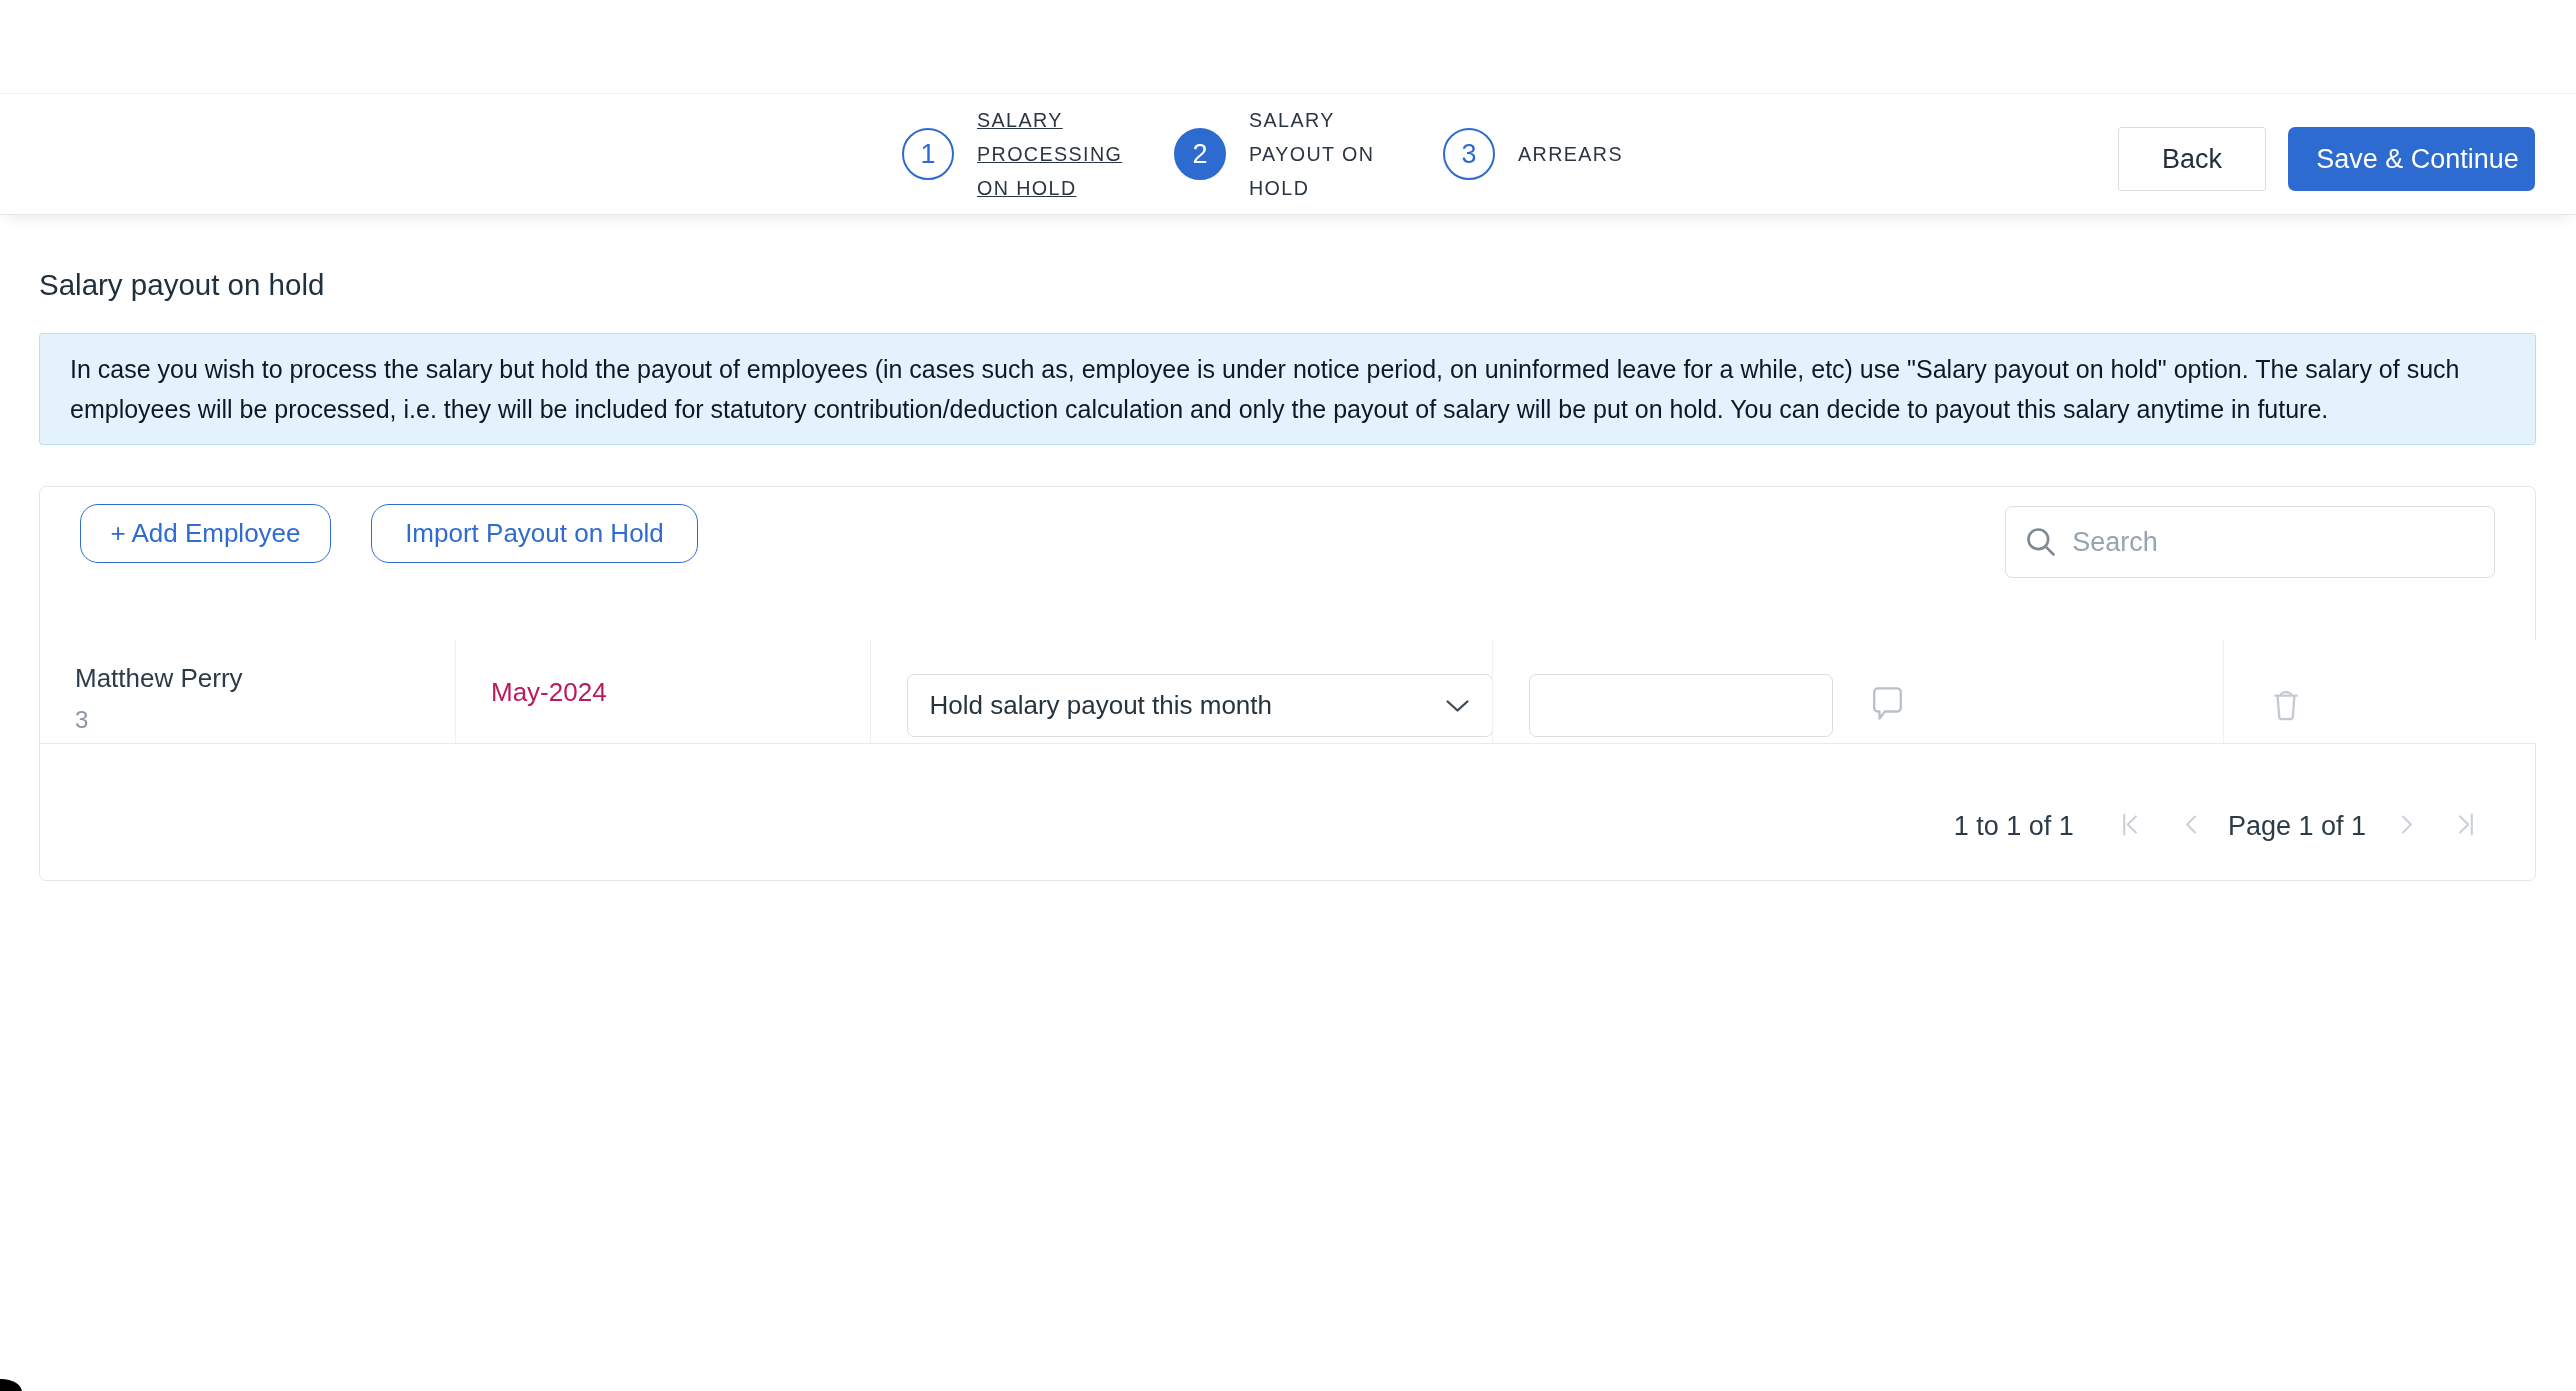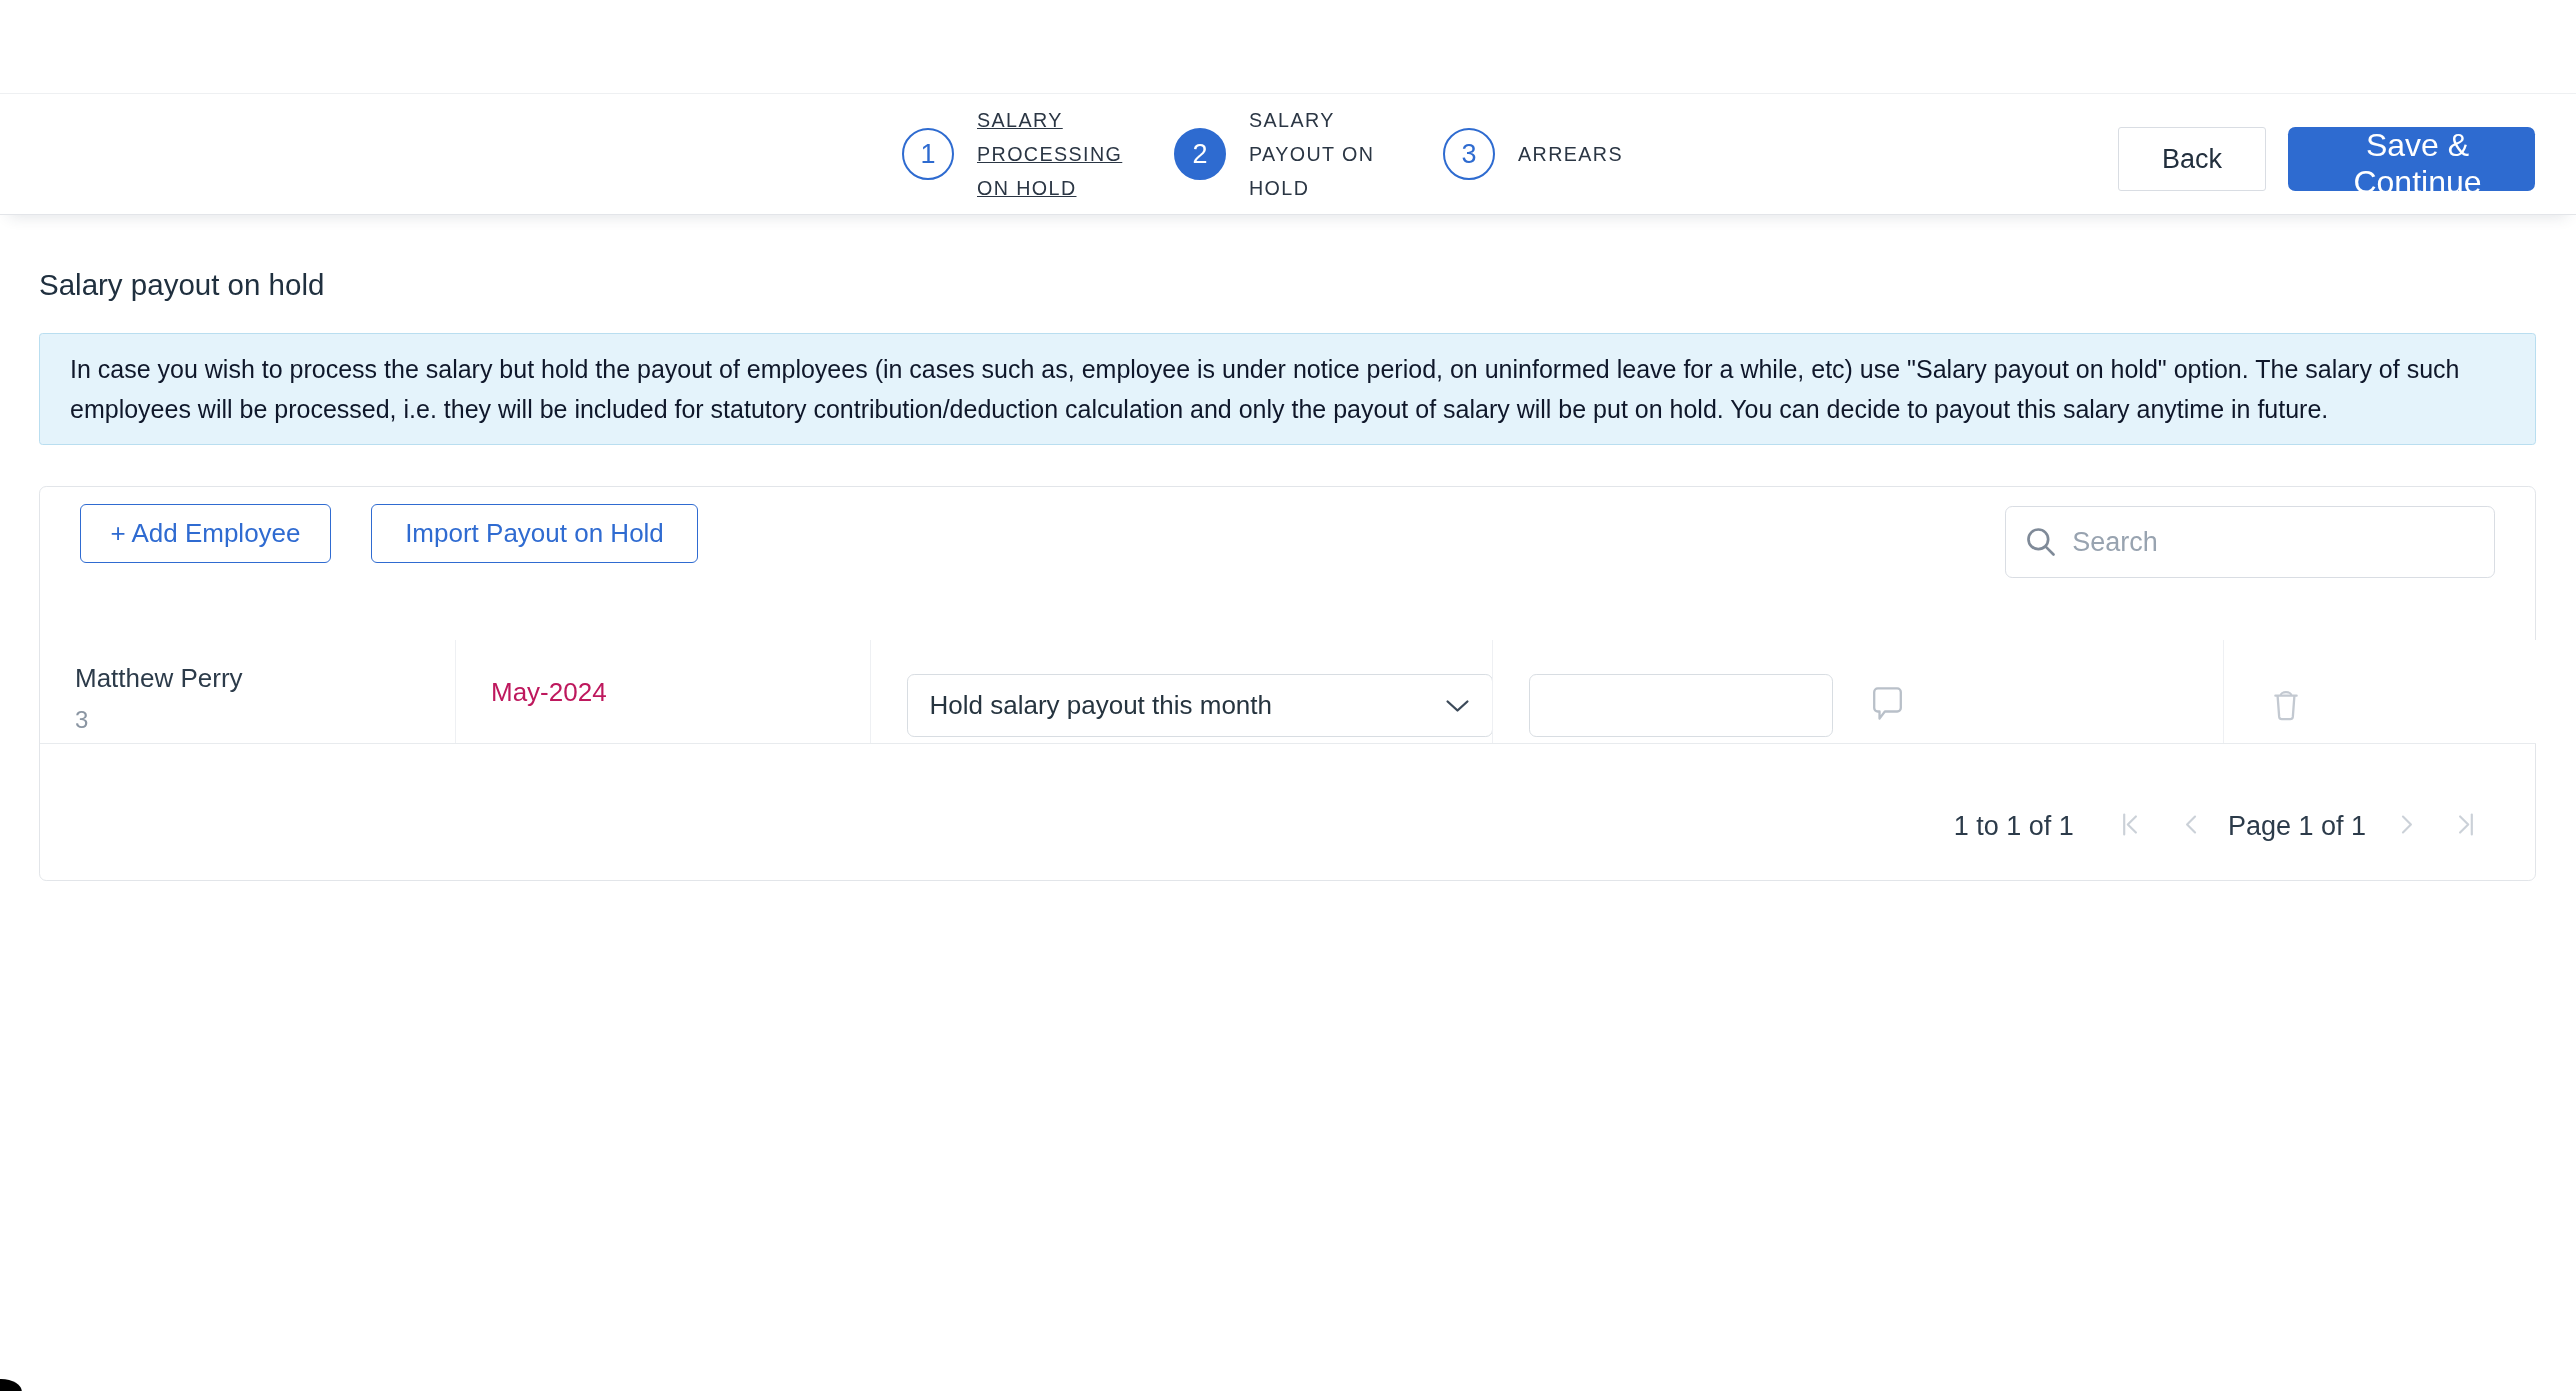--- a/index.html
+++ b/index.html
@@ -47,42 +47,42 @@
   .step-2 .step-label { width:152px; }
 
   .btn-back {
     position:absolute; left:2118px; top:33px; width:148px; height:64px;
     background:#fff; border:0.9px solid #d9dde3; border-radius:3px;
     font-size:27px; color:#222f3d; font-family:inherit; cursor:pointer;
   }
   .btn-save {
     position:absolute; left:2288px; top:33px; width:247px; height:64px;
     background:#2e6bd0; border:none; border-radius:7.2px;
-    font-size:32px; color:#fff; font-weight:500; font-family:inherit; cursor:pointer;padding-left:12px;
+    font-size:27px; color:#fff; font-weight:500; font-family:inherit; cursor:pointer;padding-left:12px;
   }
 
   
   .section-heading {
     position:absolute; left:39px; top:268px;
     font-size:29.5px; font-weight:500; color:#20303f;
   }
   .infobox {
     position:absolute; left:39px; top:333px; width:2497px; height:112px;
     background:#e4f3fb; border:0.9px solid #b9def0; border-radius:3.6px;
     padding:15px 30px; font-size:25px; line-height:40px; color:#0f172a;
   }
 
   
   .card {
     position:absolute; left:39px; top:486px; width:2497px; height:395px;
     border:0.9px solid #e2e5e9; border-radius:7.2px; background:#fff;
   }
   .btn-outline {
     position:absolute; top:17px; height:59px;
-    background:#fff; border:1.8px solid #2f6bd1; border-radius:6px;
+    background:#fff; border:1.8px solid #2f6bd1; border-radius:18px;
     color:#2f6bd1; font-size:26px; font-family:inherit; cursor:pointer;
   }
   .btn-add { left:40px; width:251px; }
   .btn-import { left:331px; width:327px; }
   .searchbox {
     position:absolute; left:1965px; top:19px; width:490px; height:72px;
     border:0.9px solid #d9dde3; border-radius:7.2px; background:#fff;
     display:flex; align-items:center; padding:0 18px; gap:14.3px;
   }
   .searchbox input {

